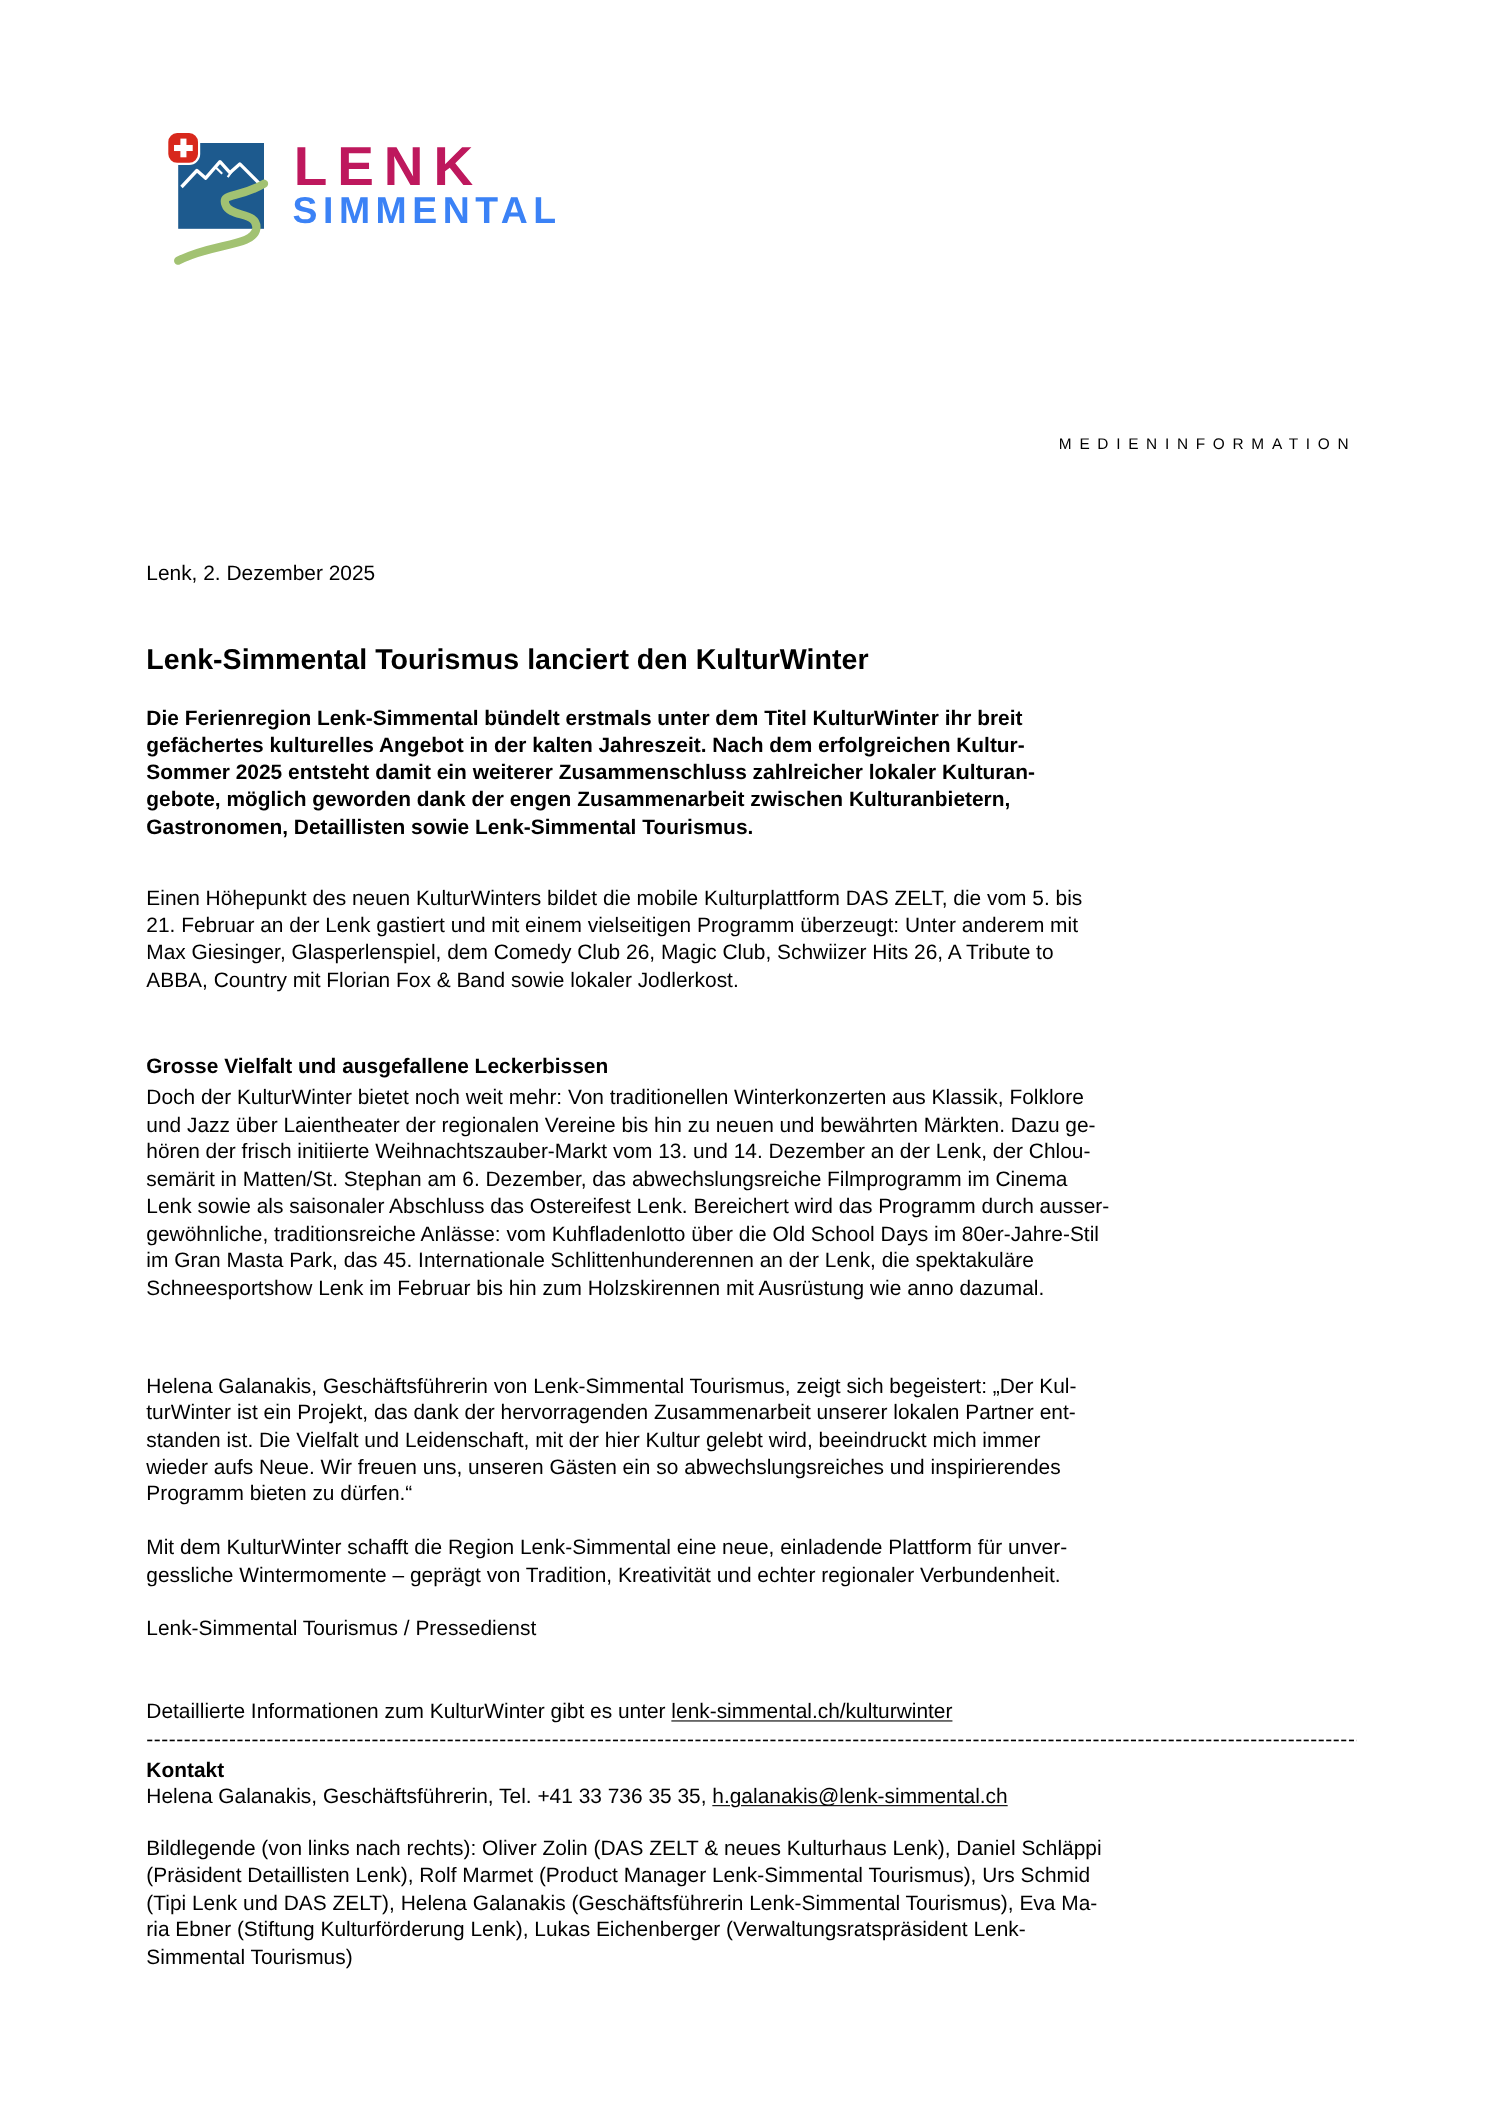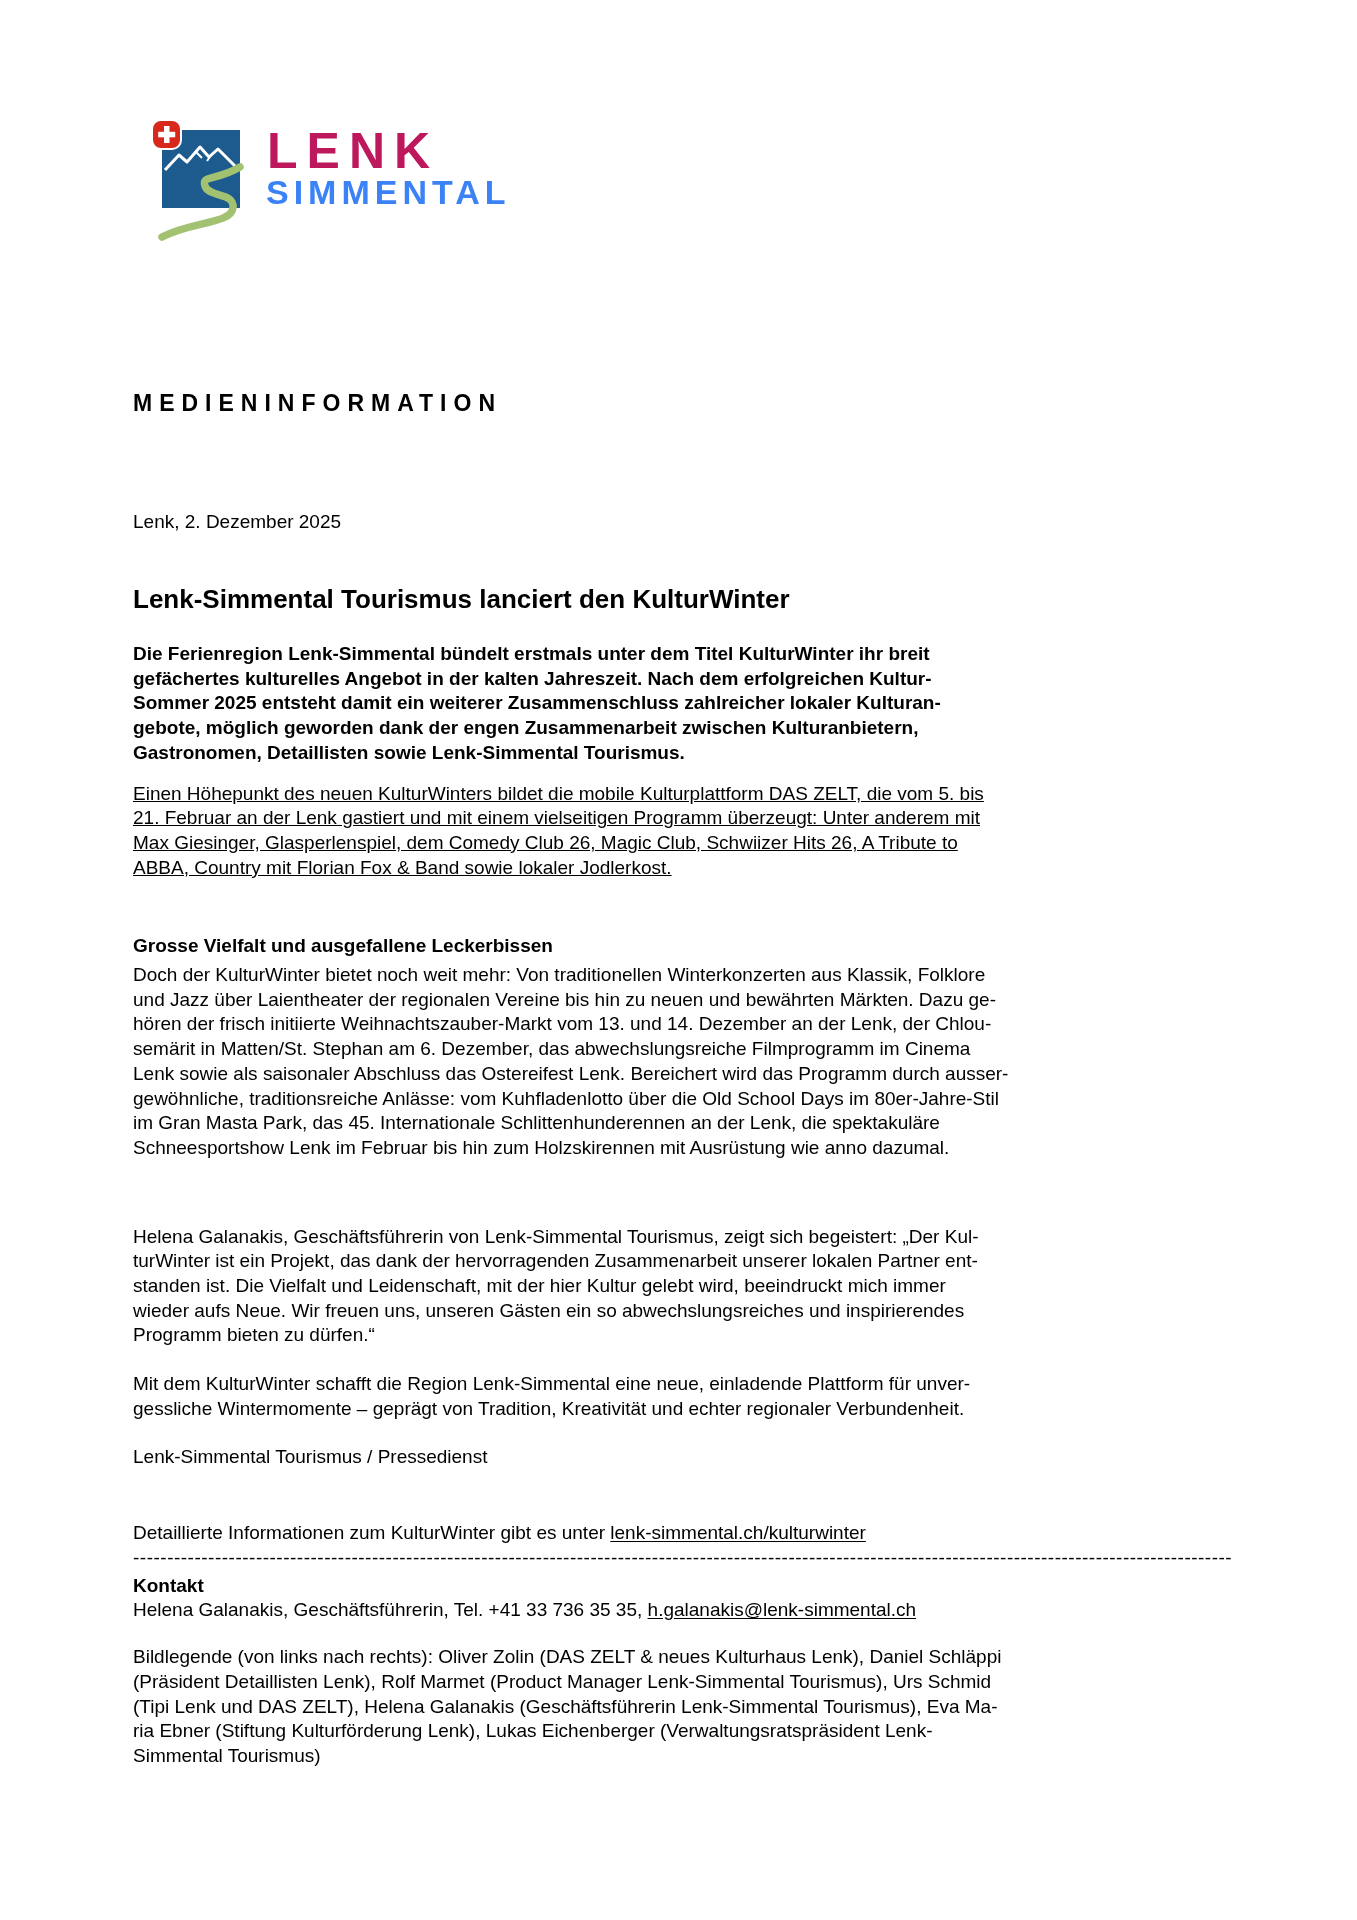--- a/index.html
+++ b/index.html
@@ -25,26 +25,26 @@
     color:#3b82f6;
   }
   
   .content {
     position:absolute; left:133px; top:0; width:1100px;
     font-size:19px; line-height:24.7px;
   }
   .lines { white-space:pre-line; }
   .kicker {
     margin-top:391px;
-    font-size:23px; font-weight:bold; letter-spacing:7px; line-height:25px;
+    font-size:14px; font-weight:normal; letter-spacing:7px; line-height:25px;text-align:right;
   }
   .dateline { margin-top:93px; line-height:25px; }
   .title { margin-top:53px; font-size:26px; font-weight:bold; line-height:25px; }
   .lead { margin-top:30px; font-weight:bold; }
-  .p2 { margin-top:16px;text-decoration:underline; }
+  .p2 { margin-top:40px; }
   .h2 { margin-top:54px; font-weight:bold; }
   .p3 { margin-top:4px; }
   .p4 { margin-top:64px; }
   .p5 { margin-top:24px; }
   .pressedienst { margin-top:23px; }
   .infolink { margin-top:52px; }
   .divider { margin-top:0; white-space:nowrap; overflow:hidden; letter-spacing:0.5px; }
   .kontakt { margin-top:3px; font-weight:bold; }
   .contact { margin-top:0; }
   .bildlegende { margin-top:22px; }

